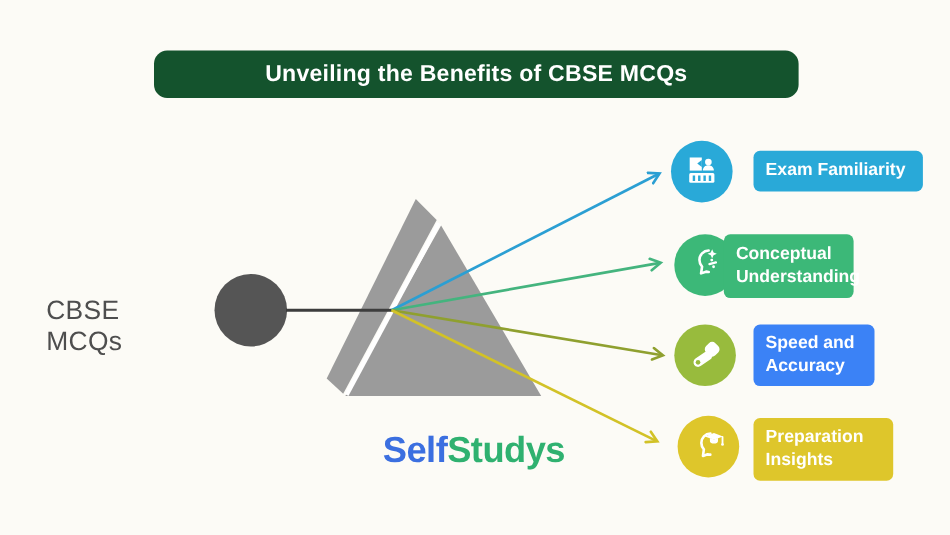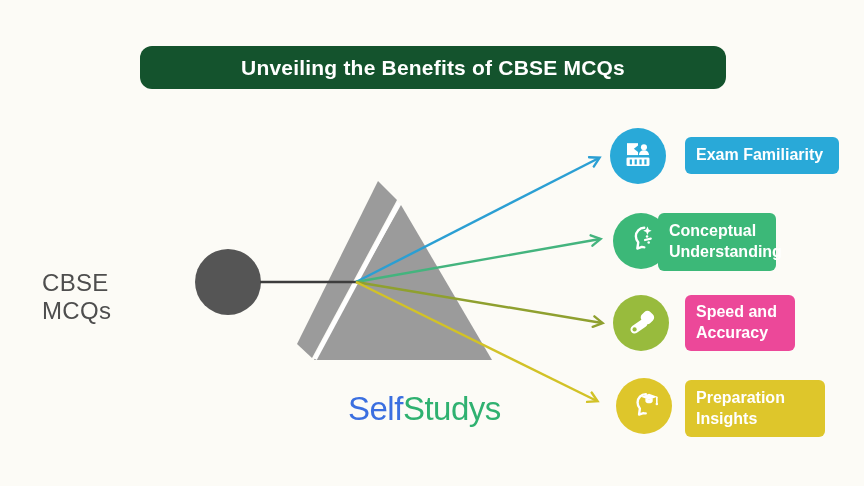--- a/index.html
+++ b/index.html
@@ -34,26 +34,26 @@
     font-size:16px;font-weight:700;line-height:1.3;
     display:flex;align-items:center;padding:6px 11px;box-sizing:border-box;
   }
   .icon-exam{left:610px;top:128px;}
   .icon-mind{left:613px;top:213px;}
   .icon-speed{left:613px;top:295px;}
   .icon-grad{left:616px;top:378px;}
   .box-exam{left:685px;top:137px;width:154px;height:37px;}
   .box-mind{left:658px;top:213px;width:118px;height:58px;}
   .box-speed{left:685px;top:295px;width:110px;height:56px;}
-  .box-grad{left:685px;top:380px;width:140px;height:57px;}
+  .box-grad{left:685px;top:380px;width:127px;height:57px;}
   .logo{
     position:absolute;left:348px;top:392px;width:166px;text-align:left;
   }
   .logo .logo-main{
-    font-size:33px;font-weight:400;letter-spacing:-0.5px;line-height:1.05;
+    font-size:33px;font-weight:700;letter-spacing:-0.5px;line-height:1.05;
   }
   .logo .logo-suffix{
     display:block;text-align:right;font-size:15px;font-weight:400;
     margin-top:0px;padding-right:4px;
   }
 </style>
 </head>
 <body>
 
 <div class="canvas">
@@ -128,21 +128,21 @@
     <span>Conceptual Understanding</span>
   </div>
 
   <div class="benefit-icon icon-speed" style="background: rgb(152, 187, 61);">
     <svg viewBox="0 0 48 48">
       <rect x="24.5" y="11.5" width="13" height="13" rx="4.5" fill="#fff" transform="rotate(45 31 18)"></rect>
       <line x1="17" y1="31" x2="26.5" y2="24.5" stroke="#fff" stroke-width="9" stroke-linecap="round"></line>
       <circle cx="17" cy="31" r="2.3" fill="#98BB3D"></circle>
     </svg>
   </div>
-  <div class="benefit-box box-speed" style="background: #ec4899;">
+  <div class="benefit-box box-speed" style="background: #3b82f6;">
     <span>Speed and Accuracy</span>
   </div>
 
   <div class="benefit-icon icon-grad" style="background: rgb(222, 198, 43);">
     <svg viewBox="0 0 48 48">
       <path d="M26 11a9.2 9.2 0 0 0-9 9.3c0 2.5 1 4.8 2.5 6.5l-.9 6.5 4.7-1.6c.9.2 1.7.3 2.6.3" fill="none" stroke="#fff" stroke-width="2.6" stroke-linecap="round" stroke-linejoin="round"></path>
       <path d="M29.5 10.5l9 3.4-9 3.4-9-3.4z" fill="#fff"></path>
       <path d="M25.5 15.5v3.2c0 1.3 1.8 2.3 4 2.3s4-1 4-2.3v-3.2l-4 1.5z" fill="#fff"></path>
       <line x1="38" y1="14.5" x2="38" y2="20.5" stroke="#fff" stroke-width="1.8" stroke-linecap="round"></line>
       <circle cx="38" cy="21.8" r="1.4" fill="#fff"></circle>

